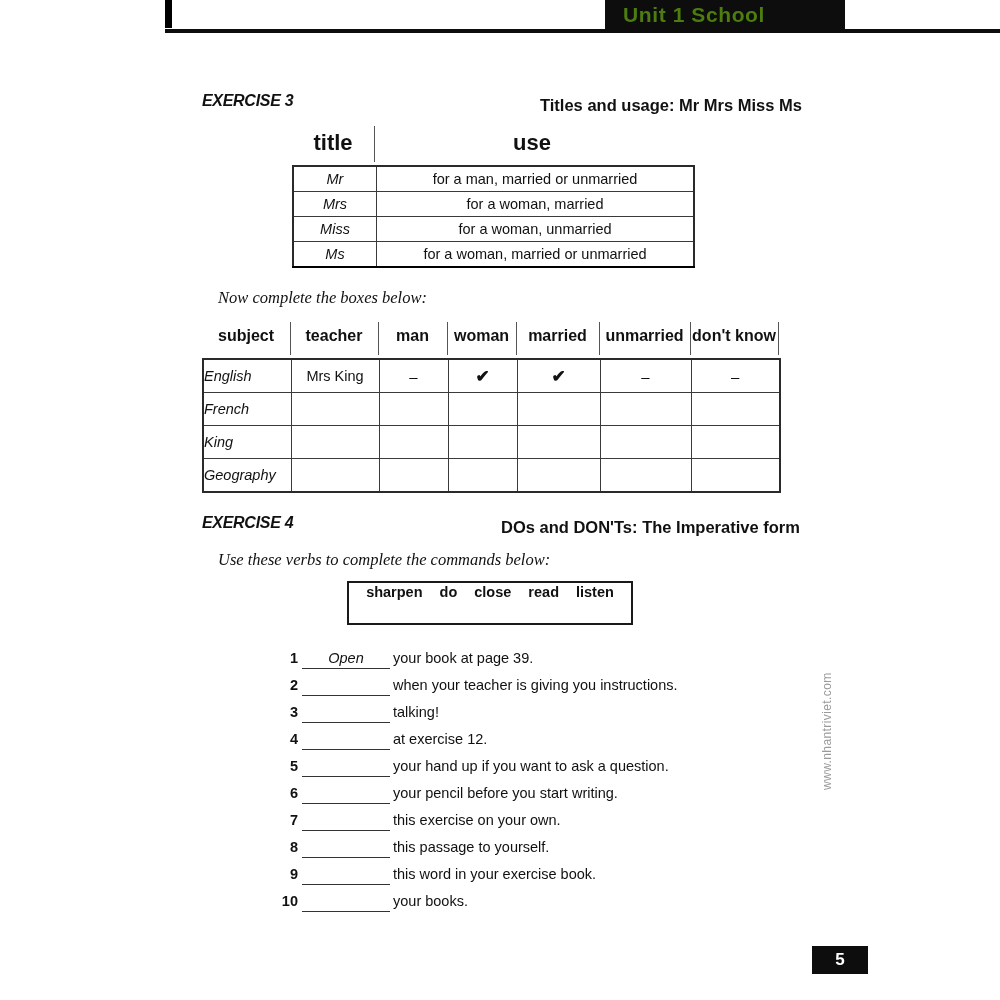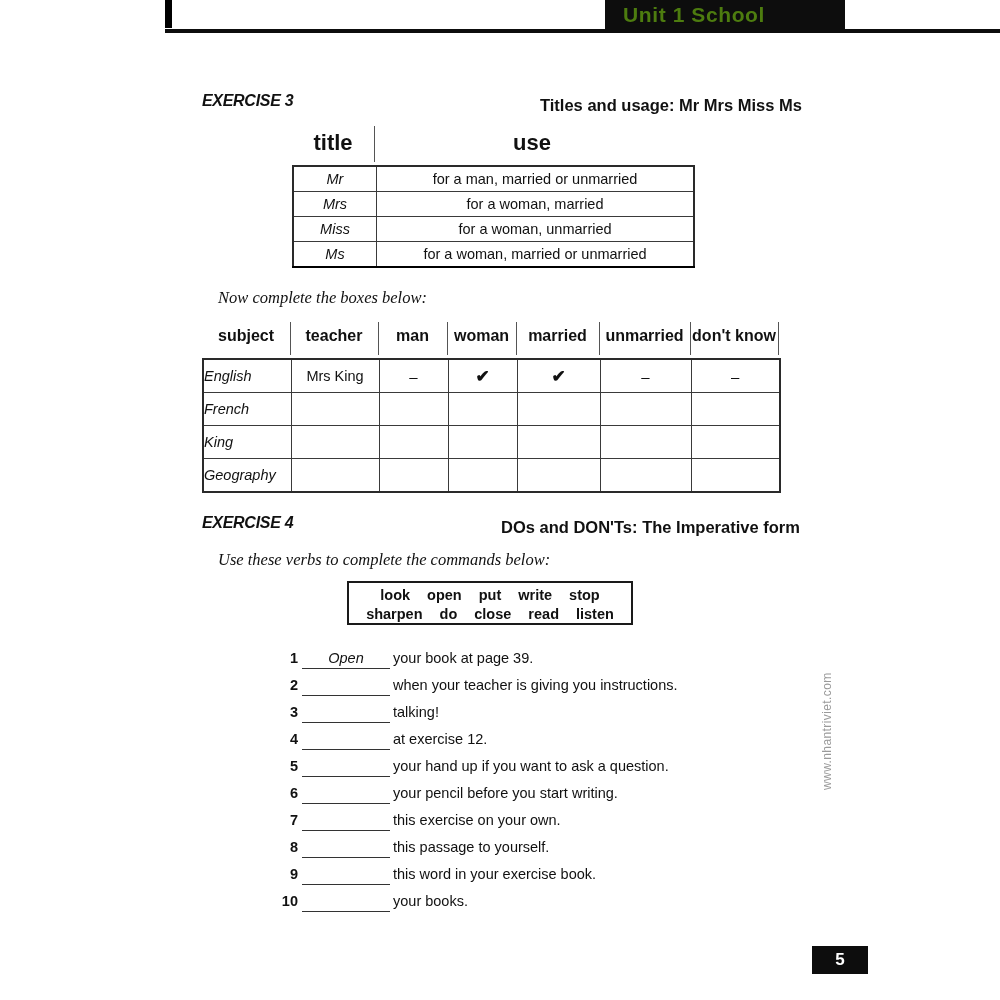--- a/index.html
+++ b/index.html
@@ -355,27 +355,20 @@
         <td></td>
       </tr>
     </tbody>
   </table>
 
   <div class="ex-heading" style="left:202px; top:514px;">EXERCISE 4</div>
   <div class="ex-subject" style="left:501px; top:518px;">DOs and DON'Ts: The Imperative form</div>
   <div class="instruction" style="left:218px; top:550px;">Use these verbs to complete the commands below:</div>
 
   <div class="verb-box">
-    <div class="verb-row r1">
-      <span>look</span>
-      <span>open</span>
-      <span>put</span>
-      <span>write</span>
-      <span>stop</span>
-    </div>
     <div class="verb-row r2">
       <span>sharpen</span>
       <span>do</span>
       <span>close</span>
       <span>read</span>
       <span>listen</span>
     </div>
   </div>
 
   <div class="item" style="top:648px;">

